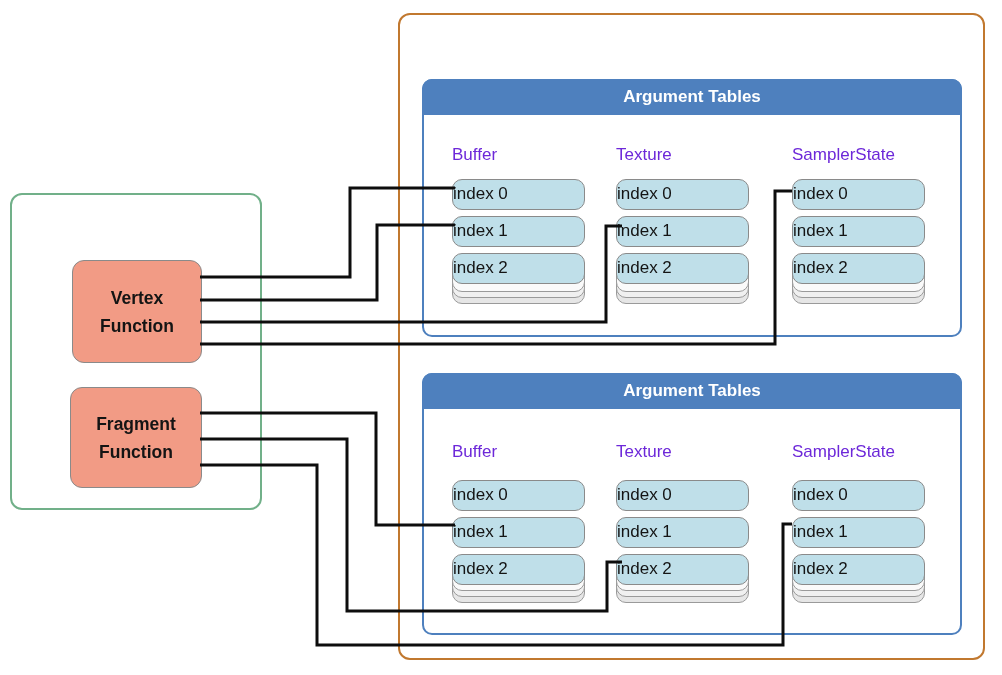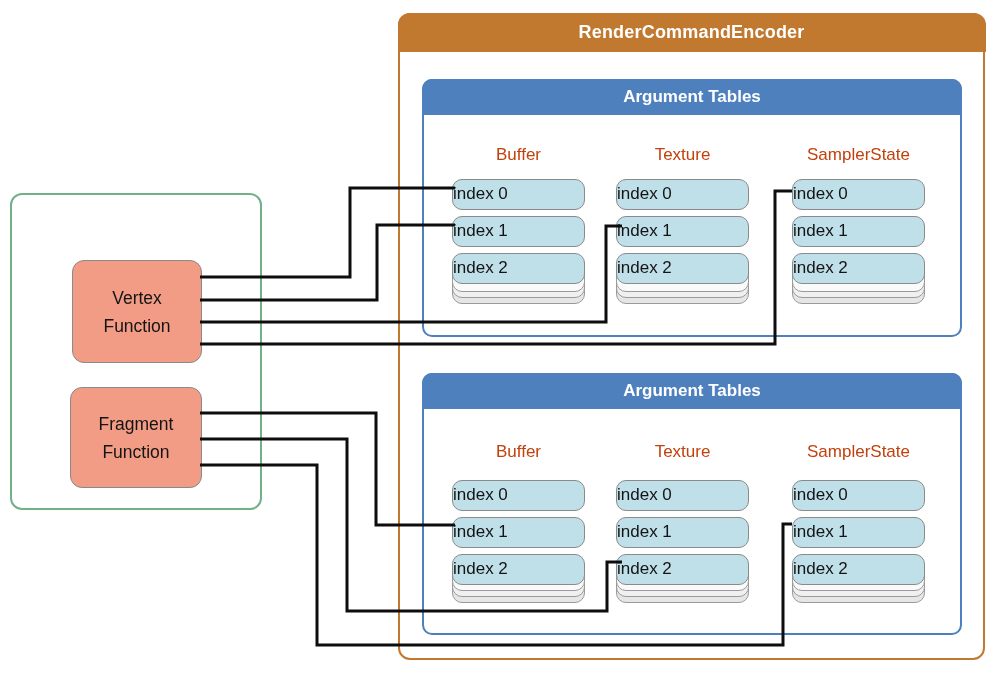--- a/index.html
+++ b/index.html
@@ -16,21 +16,21 @@
   
   #pipeline-panel{left:10px;top:193px;width:252px;height:317px;
     border:2px solid var(--green);border-radius:12px;}
   #pipeline-header{left:-2px;top:-2px;width:calc(100% + 4px);height:40px;
     background:var(--green);border-radius:12px 12px 0 0;
     font-size:17px;line-height:40px;}
   .fn-box{
     position:absolute;box-sizing:border-box;background:var(--salmon);
     border:1.5px solid #8a8a8a;border-radius:12px;color:#141414;
     font-size:17.5px;line-height:1.6;text-align:center;white-space:pre-line;
-    display:flex;align-items:center;justify-content:center;
+    display:flex;align-items:center;justify-content:center;font-weight:bold;
   }
   #vertex-box{left:60px;top:65px;width:130px;height:103px;}
   #fragment-box{left:58px;top:192px;width:132px;height:101px;}
 
   
   #encoder-panel{left:398px;top:13px;width:587px;height:647px;
     border:2.5px solid var(--orange);border-radius:12px;}
   #encoder-header{left:-2.5px;top:-2.5px;width:calc(100% + 5px);height:39px;
     background:var(--orange);border-radius:12px 12px 0 0;
     font-size:18px;line-height:39px;}
@@ -40,22 +40,22 @@
     border:2px solid var(--blue);border-radius:10px;background:#fff;margin-top:8px;}
   #arg-table-1{top:56px;height:258px;}
   #arg-table-2{top:350px;height:262px;}
   .arg-header{position:absolute;left:-2px;top:-2px;width:calc(100% + 4px);height:36px;
     background:var(--blue);border-radius:10px 10px 0 0;text-align:center;color:#fff;
     font-weight:bold;font-size:17px;line-height:36px;}
 
   .col{position:absolute;top:0;height:100%;width:133px;}
   .col.c0{left:28px}.col.c1{left:192px}.col.c2{left:368px}
 
-  .col-header{position:absolute;width:100%;text-align:center;
-    font-size:17px;color:#c2410c;line-height:22px;}
+  .col-header{position:absolute;width:100%;text-align:left;
+    font-size:17px;color:#6d28d9;line-height:22px;}
   #arg-table-1 .col-header{top:63px;}
   #arg-table-2 .col-header{top:66px;}
 
   .slot{position:absolute;width:133px;height:31px;box-sizing:border-box;
     background:var(--lightblue);border:1.5px solid #8a8a8a;border-radius:10px;
     text-align:left;line-height:28px;font-size:17px;color:#141414;z-index:4;}
   #arg-table-1 .r0{top:98px}  #arg-table-1 .r1{top:135px}  #arg-table-1 .r2{top:172px}
   #arg-table-2 .r0{top:105px} #arg-table-2 .r1{top:142px}  #arg-table-2 .r2{top:179px}
 
   .sheet{position:absolute;width:133px;height:31px;box-sizing:border-box;
@@ -77,21 +77,20 @@
 <div id="canvas">
 
   <div class="panel" id="pipeline-panel">
     <div class="fn-box" id="vertex-box">Vertex
 Function</div>
     <div class="fn-box" id="fragment-box">Fragment
 Function</div>
   </div>
 
   <div class="panel" id="encoder-panel">
-    <div class="panel-header" id="encoder-header">RenderCommandEncoder</div>
 
     <div class="arg-table" id="arg-table-1">
       <div class="arg-header">Argument Tables</div>
 
       <div class="col c0">
         <div class="col-header">Buffer</div>
         <div class="slot r0">index 0</div>
         <div class="slot r1">index 1</div>
         <div class="slot r2">index 2</div>
         <div class="sheet s1"></div>

